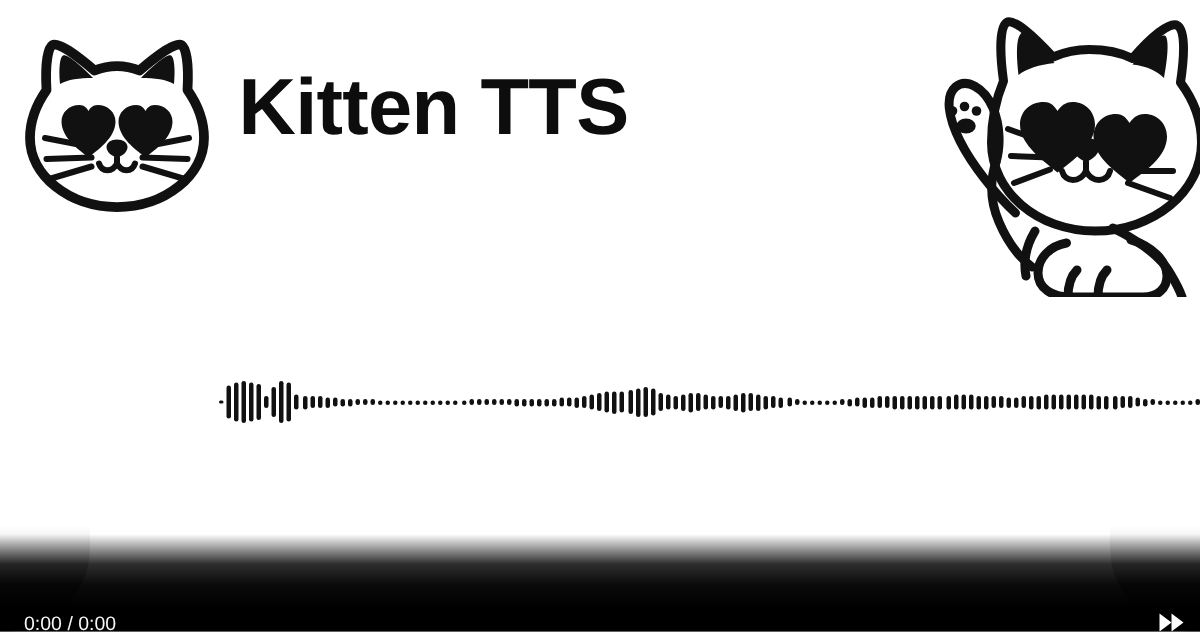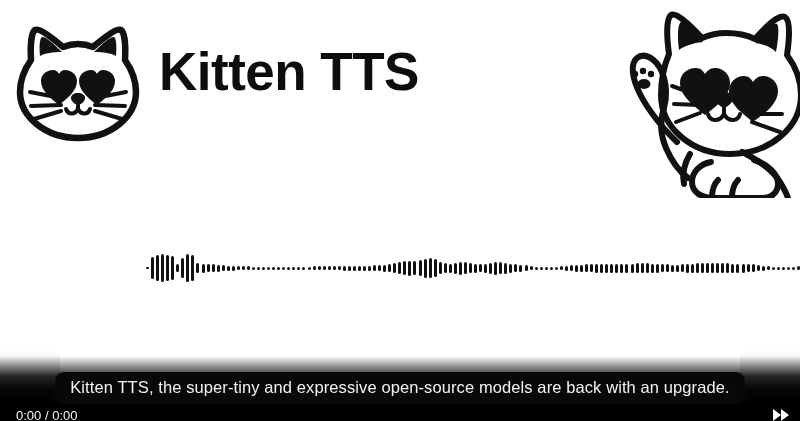--- a/index.html
+++ b/index.html
@@ -377,21 +377,20 @@
         <div class="wbar" style="height: 3px;"></div>
         <div class="wbar" style="height: 3px;"></div>
         <div class="wbar" style="height: 4px;"></div>
       </div>
   </div>
 
   <div id="page-corner-l"></div>
   <div id="page-corner-r"></div>
   <div id="chrome"></div>
 
-  <div id="caption">Kitten TTS, the super-tiny and expressive open-source models are back with an upgrade.</div>
 
   <div id="time-display"><span>0:00</span><span> / </span><span>0:00</span></div>
 
   <div id="controls-right">
     <span class="ctl-icon">
       <svg viewBox="0 0 22 18" width="22" height="18" fill="#ffffff" aria-hidden="true">
         <path d="M3 3 L11 9 L3 15 Z"></path>
         <path d="M11 3 L19 9 L11 15 Z"></path>
       </svg>
     </span>

